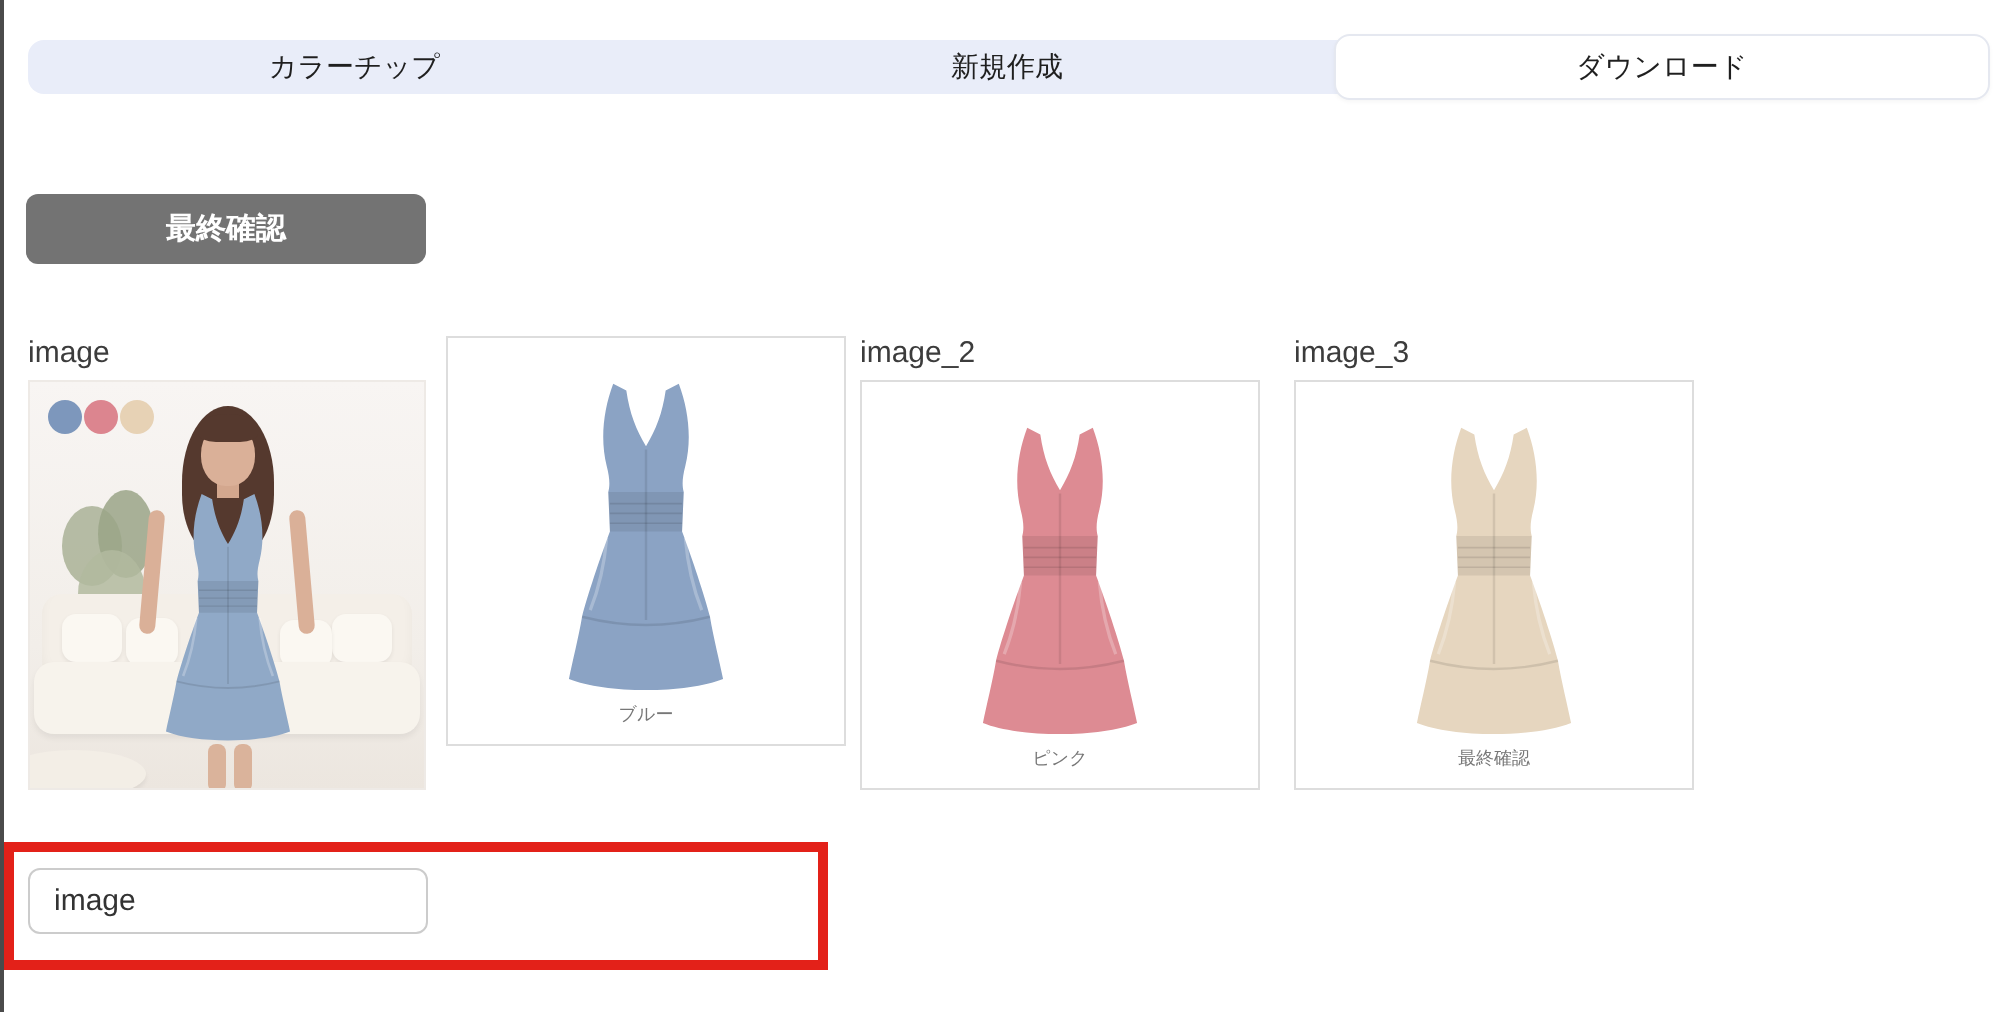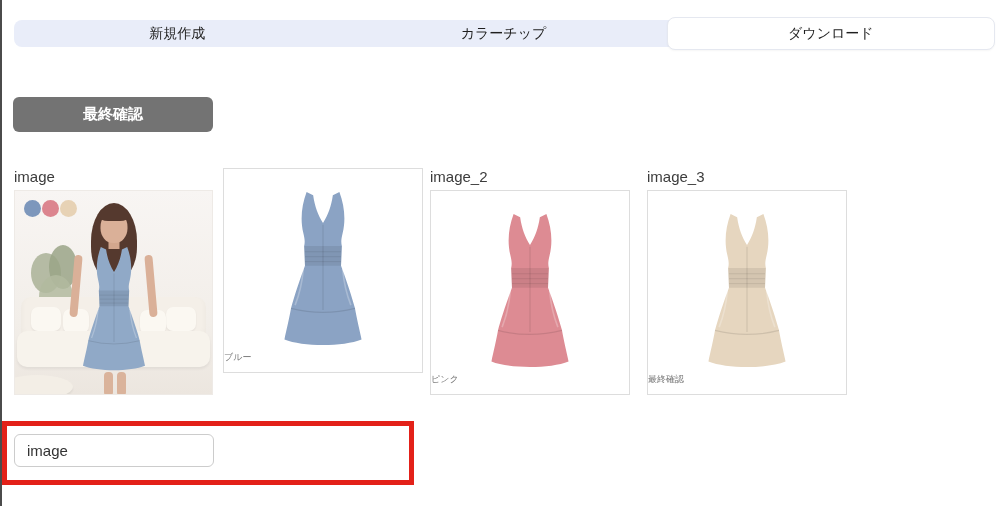--- a/index.html
+++ b/index.html
@@ -21,21 +21,21 @@
                  background:#737373; color:#ffffff; border:none; border-radius:6px;
                  font-size:15px; font-weight:700; font-family:inherit; cursor:pointer; }
 
   
   .col { position:absolute; top:166px; }
   .img-label { font-size:15px; color:#3c3c3c; height:22px; line-height:22px; }
   .frame { position:relative; margin-top:2px; width:200px; height:205px;
            background:#ffffff; border:1px solid #dddddd; }
   .frame .dress-wrap { position:absolute; left:50%; top:18px; transform:translateX(-50%);
                        width:124px; height:164px; }
-  .color-name { position:absolute; left:0; right:0; bottom:8px; text-align:left;
+  .color-name { position:absolute; left:0; right:0; bottom:8px; text-align:center;
                 font-size:9px; color:#777777; }
 
   
   .photo { position:relative; margin-top:2px; width:199px; height:205px; overflow:hidden;
            border:1px solid #eeeae6;
            background:linear-gradient(#f8f5f3 0%, #f2eee9 65%, #ece6df 100%); }
   .swatch-row { position:absolute; left:9px; top:9px; display:flex; z-index:5; }
   .swatch { width:17px; height:17px; border-radius:50%; margin-right:1px; }
   .plant-leaf { position:absolute; border-radius:50%; background:#a9b296; opacity:.85; }
   .plant-pot { position:absolute; left:32px; top:126px; width:26px; height:20px;
@@ -88,22 +88,22 @@
     <path stroke="rgba(0,0,0,0.10)" stroke-width="1.5" fill="none" d="M31 148 Q70 158 109 148"></path>
     <path stroke="rgba(0,0,0,0.09)" stroke-width="1.5" fill="none" d="M70 46 L70 150"></path>
     <path stroke="rgba(255,255,255,0.25)" stroke-width="2" fill="none" d="M46 100 Q44 124 36 144 M94 100 Q96 124 104 144"></path>
   </symbol>
 </svg>
 
 <div class="screen">
   <div class="left-edge"></div>
 
   <div class="tabbar">
+    <div class="tab">カラーチップ</div>
     <div class="tab">新規作成</div>
-    <div class="tab">カラーチップ</div>
     <div class="tab active">ダウンロード</div>
   </div>
 
   <button class="confirm-btn">最終確認</button>
 
   <div class="col" style="left:14px">
     <div class="img-label">image</div>
     <div class="photo">
       <div class="swatch-row">
         <div class="swatch" style="background-color: rgb(125, 151, 188);"></div>

